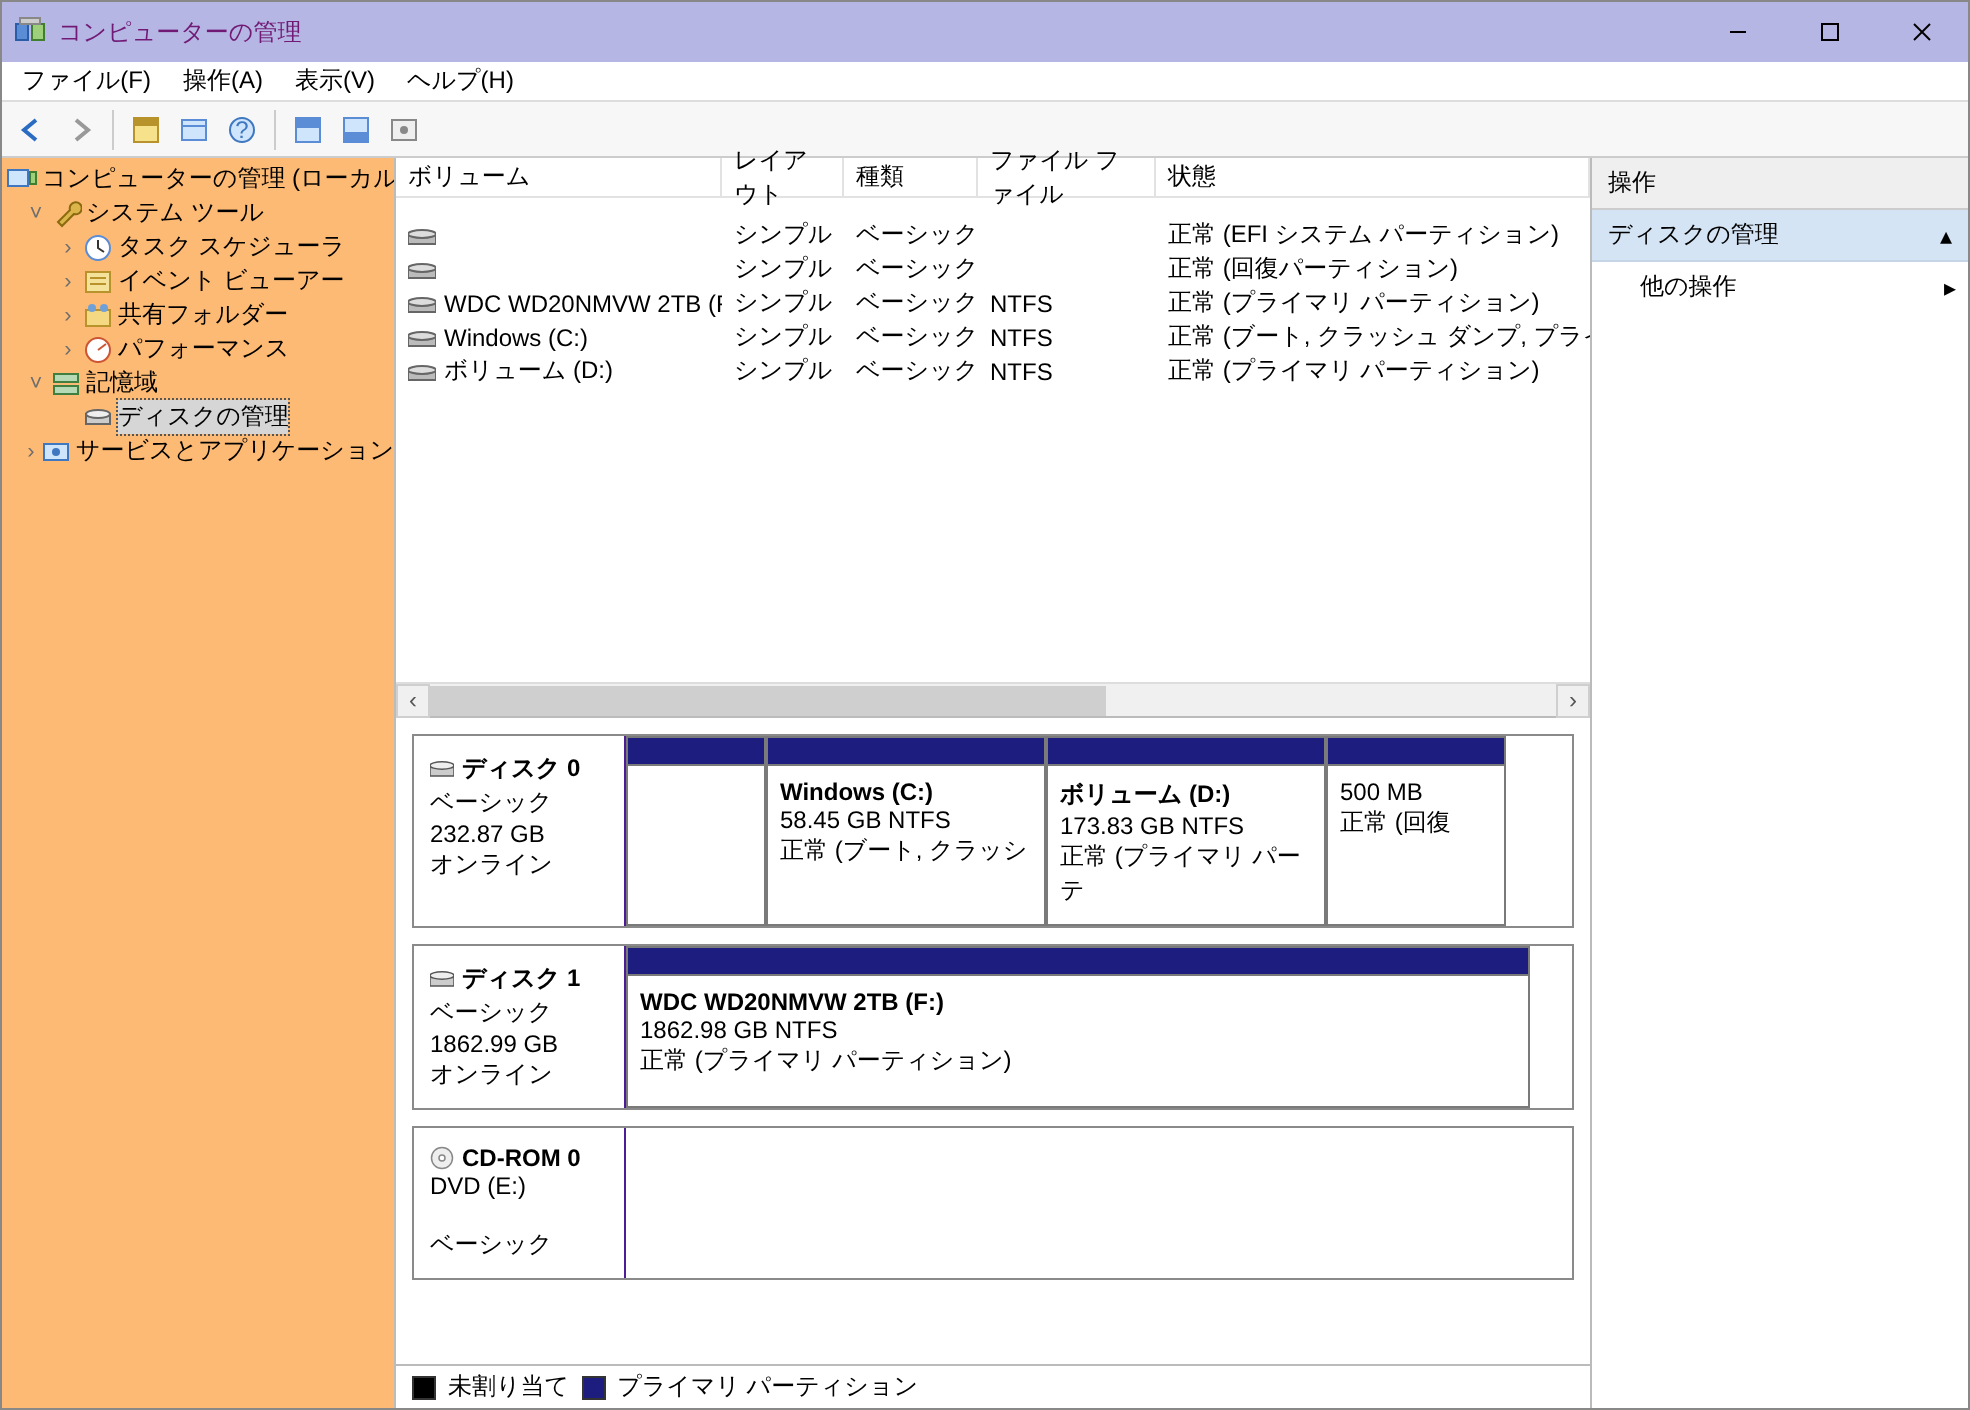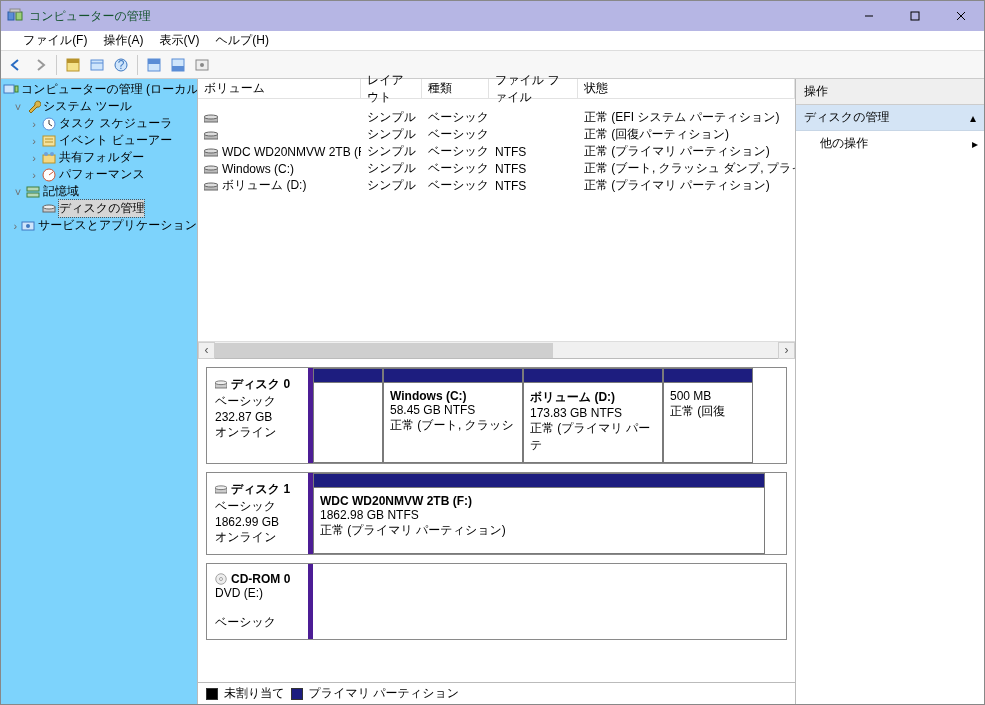--- a/index.html
+++ b/index.html
@@ -1,36 +1,36 @@
 <!DOCTYPE html>
 <html><head>
 <meta charset="utf-8">
 <style>
 * { margin: 0; padding: 0; box-sizing: border-box; font-family: "Meiryo UI", "MS PGothic", "Yu Gothic UI", sans-serif; font-size: 12px; }
 body { background: #fff; width: 985px; height: 705px; overflow: hidden; display: flex; flex-direction: column; border: 1px solid #888; }
 
 
 .titlebar { background: #b6b6e4; height: 30px; display: flex; align-items: center; padding: 0 0 0 6px; }
 .titlebar .icon { width: 16px; height: 16px; margin-right: 6px; display: inline-flex; }
-.titlebar .title { flex: 1; color: #14532d; font-size: 12px; }
+.titlebar .title { flex: 1; color: #701a75; font-size: 12px; }
 .win-buttons { display: flex; height: 100%; }
 .win-btn { width: 46px; height: 100%; display: flex; align-items: center; justify-content: center; color: #000; }
 
 
-.menubar { height: 20px; border-bottom: 1px solid #ddd; display: flex; align-items: center; padding: 0 14px; background: #fff; }
+.menubar { height: 20px; border-bottom: 1px solid #ddd; display: flex; align-items: center; padding: 0 2px; background: #fff; }
 .menubar .item { padding: 2px 8px; }
 
 
 .toolbar { height: 28px; border-bottom: 1px solid #ccc; display: flex; align-items: center; padding: 0 4px; gap: 2px; background: #f7f7f7; }
 .tool { width: 22px; height: 22px; display: flex; align-items: center; justify-content: center; }
 .toolsep { width: 1px; height: 20px; background: #ccc; margin: 0 3px; }
 
 
 .client { flex: 1; display: flex; min-height: 0; }
-.tree-pane { width: 197px; border-right: 1px solid #bbb; overflow: auto; background: #7dd3fc; } 
+.tree-pane { width: 197px; border-right: 1px solid #bbb; overflow: auto; background: #fdba74; } 
 .tree { padding: 2px 0 4px 2px; }
 .tree-row { display: flex; align-items: center; height: 17px; white-space: nowrap; }
 .tree-row .tw { width: 14px; text-align: center; color: #6e6e6e; font-size: 11px; }
 .tree-row .ico { width: 16px; height: 16px; margin-right: 2px; display: inline-flex; align-items: center; justify-content: center; }
 .tree-row.selected .label { background: #d6d6d6; outline: 1px dotted #555; }
 .center-pane { flex: 1; display: flex; flex-direction: column; border-right: 1px solid #bbb; min-width: 0; }
 .actions-pane { width: 188px; background: #fff; display: flex; flex-direction: column; }
 
 
 .table-wrap { height: 280px; border-bottom: 1px solid #bbb; display: flex; flex-direction: column; min-height: 0; }
@@ -42,21 +42,21 @@
 .td .disk-ico { width: 14px; height: 10px; margin-right: 4px; }
 .hscroll { height: 17px; background: #f0f0f0; border-top: 1px solid #ddd; display: flex; align-items: center; }
 .hscroll .sbtn { width: 17px; height: 17px; display: flex; align-items:center; justify-content:center; color:#555; background:#f0f0f0; border:1px solid #cfcfcf;}
 .hscroll .strack { flex:1; height:15px; position:relative;}
 .hscroll .sthumb { position:absolute; left:0; top:0; width:60%; height:100%; background:#cfcfcf;}
 
 
 .disks-wrap { flex:1; display:flex; overflow:hidden; }
 .disks-scroll { flex:1; overflow-y:auto; }
 .disk-block { border:1px solid #8a8a8a; margin:8px; display:flex; }
-.disk-head { width:106px; padding:8px; border-right:5px solid #4c1d95; }
+.disk-head { width:106px; padding:8px; border-right:1px solid #4c1d95; }
 .disk-head .dname { font-weight:bold; display:flex; align-items:center; gap:4px;}
 .disk-head .dline { }
 .parts { flex:1; display:flex; }
 .part { border:1px solid #7a7a7a; margin:0; flex:0 0 auto; }
 .part .pbar { height:14px; background:#1d1d7f; border-bottom:1px solid #7a7a7a; }
 .part .pbody { padding:6px 6px 8px 6px; }
 .part .pname { font-weight:bold; }
 .legend { height:22px; border-top:1px solid #bbb; display:flex; align-items:center; gap:6px; padding:0 8px;}
 .legend .sw { width:12px; height:12px; border:1px solid #333; }
 

